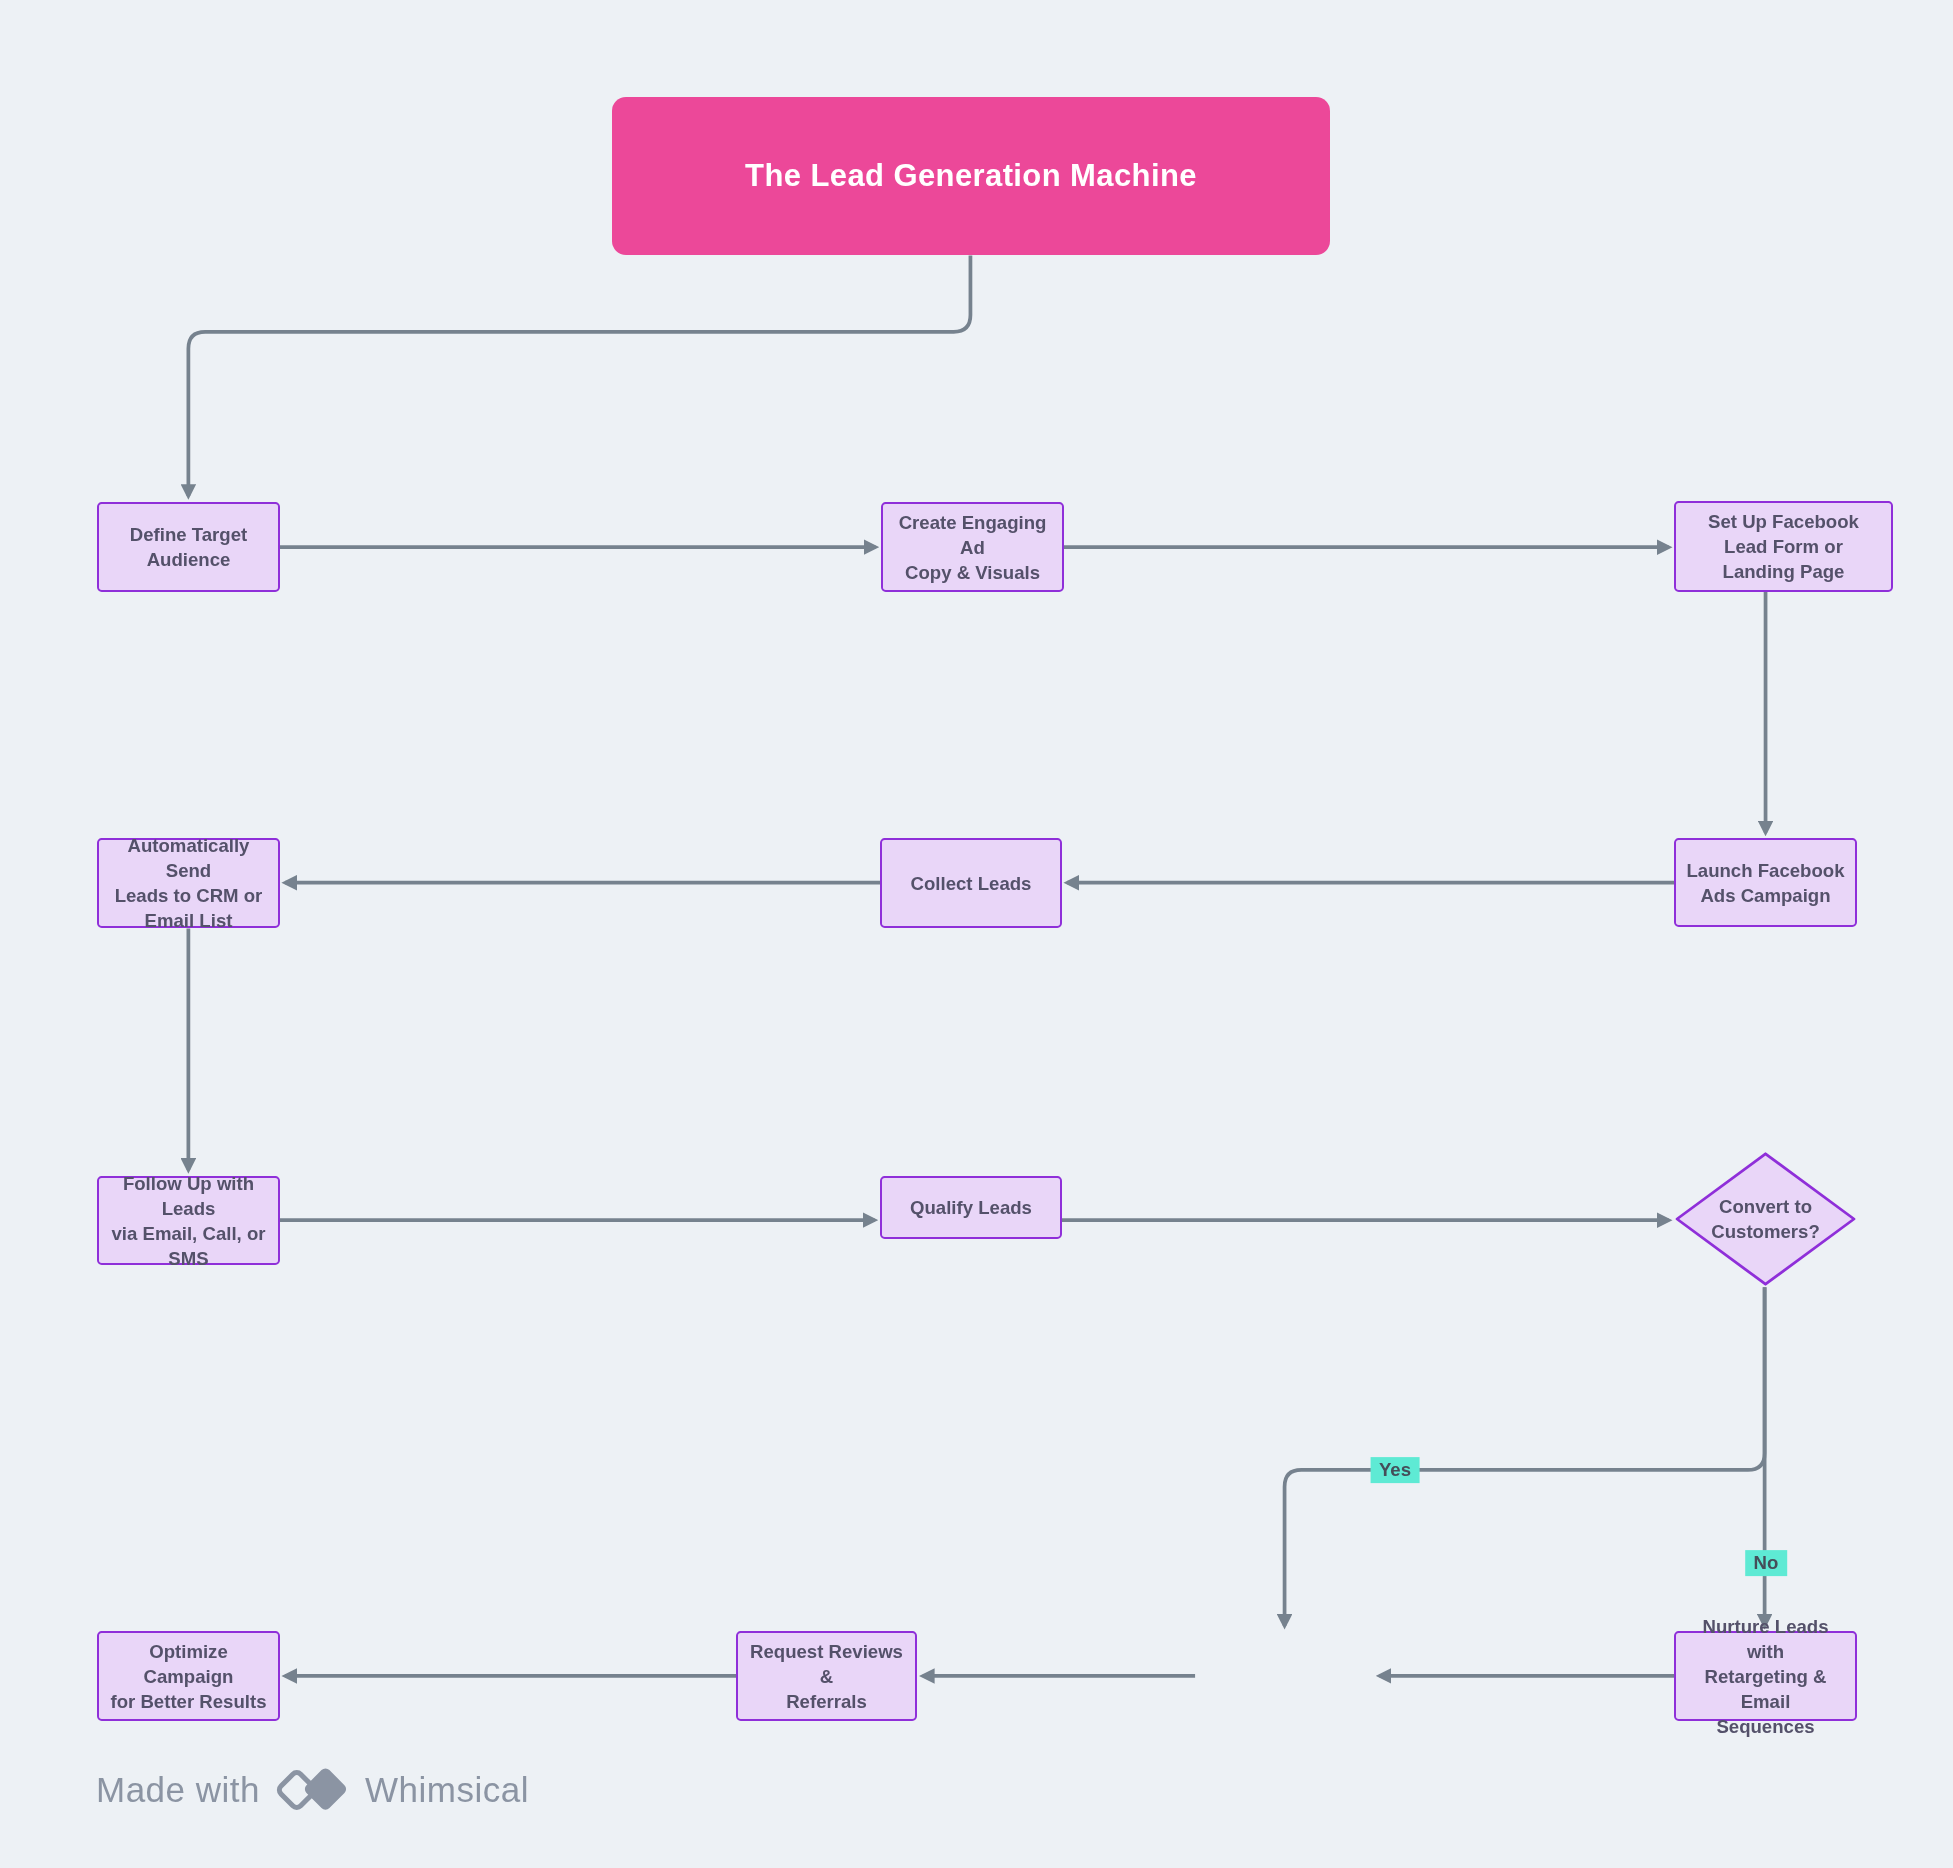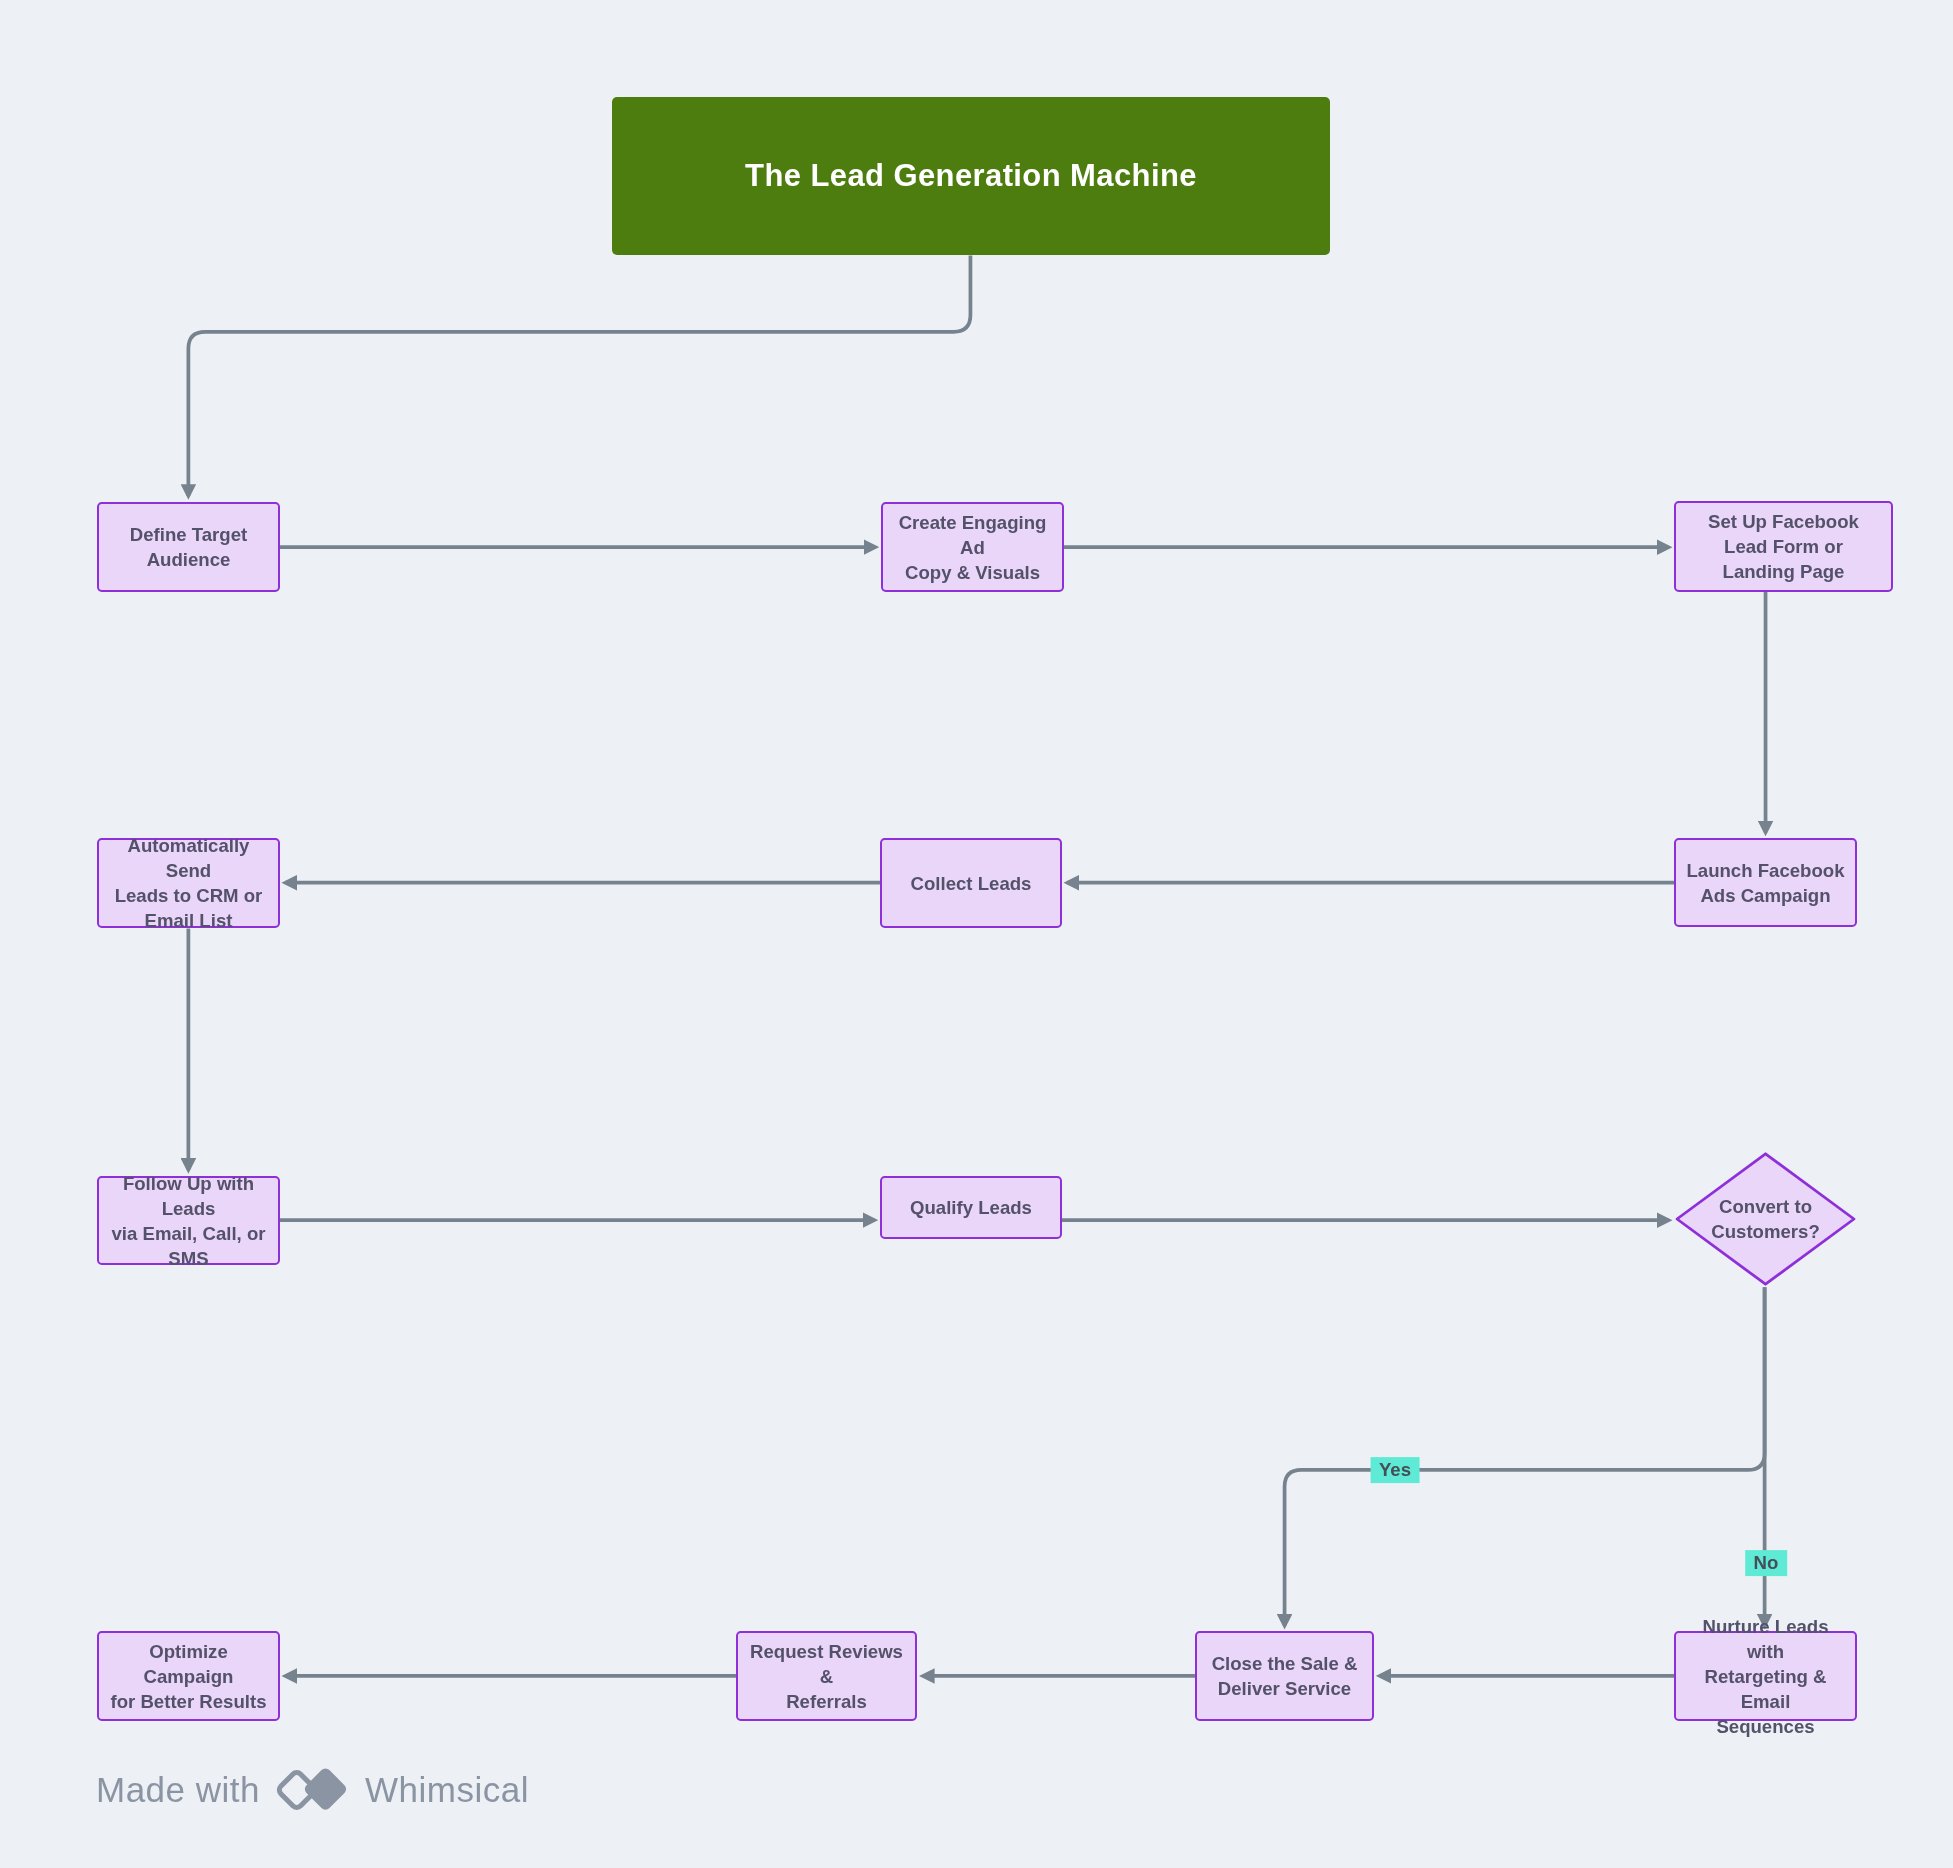--- a/index.html
+++ b/index.html
@@ -4,21 +4,21 @@
 <style>
   html,body { margin:0; padding:0; background:#edf1f5; }
   #canvas {
     position:relative; width:1953px; height:1868px;
     background:#edf1f5; overflow:hidden;
     font-family:"Liberation Sans", sans-serif;
   }
   #edges { position:absolute; left:0; top:0; z-index:1; }
   .title-box {
     position:absolute; left:612px; top:97px; width:718px; height:158px;
-    background:#4d7c0f; border-radius:5px; z-index:2;
+    background:#ec4899; border-radius:14px; z-index:2;
     display:flex; align-items:center; justify-content:center;
     color:#ffffff; font-size:31px; font-weight:bold; letter-spacing:0.4px;
   }
   .node {
     position:absolute; z-index:2; box-sizing:border-box;
     background:#e9d6f8; border:2.8px solid #8f2fd9; border-radius:4.7px;
     display:flex; align-items:center; justify-content:center;
     text-align:center; color:#54516a; font-weight:bold;
     font-size:18.6px; line-height:25px; white-space:pre-line;
     padding:0 5.6px;
@@ -93,22 +93,20 @@
   <div class="node" style="left:880px; top:1176px; width:182px; height:63px;">Qualify Leads</div>
 
   <div class="diamond-wrap">
     <svg width="183" height="136" viewBox="0 0 196 146">
       <polygon points="98,3 193,73 98,143 3,73" fill="#e9d6f8" stroke="#8f2fd9" stroke-width="3" stroke-linejoin="round"></polygon>
     </svg>
     <div class="diamond-label">Convert to
 Customers?</div>
   </div>
 
-  <div class="node" style="left:1195px; top:1631px; width:179px; height:90px;">Close the Sale &amp;
-Deliver Service</div>
   <div class="node" style="left:1674px; top:1631px; width:183px; height:90px;">Nurture Leads with
 Retargeting &amp; Email
 Sequences</div>
   <div class="node" style="left:736px; top:1631px; width:181px; height:90px;">Request Reviews &amp;
 Referrals</div>
   <div class="node" style="left:97px; top:1631px; width:183px; height:90px;">Optimize Campaign
 for Better Results</div>
 
   <div class="edge-label" style="left:1395px; top:1470px;">Yes</div>
   <div class="edge-label" style="left:1766px; top:1563px;">No</div>

